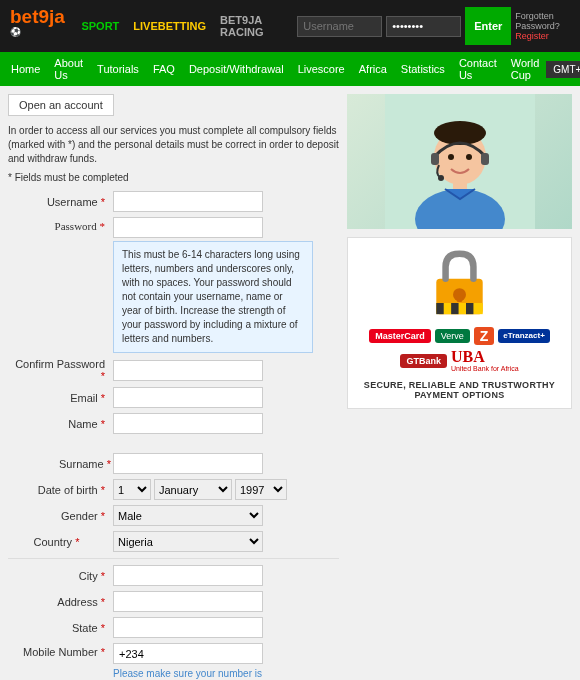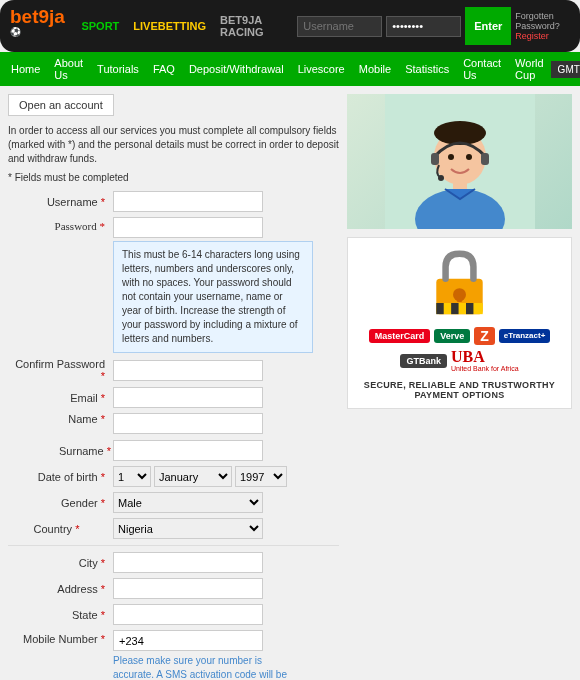--- a/index.html
+++ b/index.html
@@ -1,21 +1,21 @@
 <!DOCTYPE html>
 <html><head>
   <meta charset="utf-8">
   <style>
     * { box-sizing: border-box; margin: 0; padding: 0; }
     body { font-family: Arial, sans-serif; font-size: 12px; background: #f0f0f0; width: 580px; }
   </style>
 </head>
 <body>
 
-<div style="background:#1a1a1a; display:flex; align-items:center; padding:7px 10px; gap:12px;border-radius:14px;">
+<div style="background:#1a1a1a; display:flex; align-items:center; padding:7px 10px; gap:12px;">
   <div style="color:#ff6600; font-weight:bold; font-size:19px; line-height:1;">
     <span style="color:#ff6600;">bet</span><span style="color:#ff6600;">9</span><span style="color:#ff6600;">ja</span><span style="color:#00cc00; font-size:9px; vertical-align:super;">⚽</span>
   </div>
   <div style="display:flex; gap:14px; align-items:center;">
     <a href="#" style="color:#00cc00; text-decoration:none; font-size:11px; font-weight:bold;">SPORT</a>
     <a href="#" style="color:#ffcc00; text-decoration:none; font-size:11px; font-weight:bold;">LIVEBETTING</a>
     <a href="#" style="color:#aaa; text-decoration:none; font-size:11px; font-weight:bold;">BET9JA RACING</a>
   </div>
   <div style="display:flex; align-items:center; gap:4px; margin-left:auto;">
     <input type="text" style="height: 21px; padding: 2px 5px; font-size: 11px; border: 1px solid rgb(85, 85, 85); background: rgb(51, 51, 51); color: rgb(255, 255, 255); width: 85px;" placeholder="Username">
@@ -28,21 +28,21 @@
   </div>
 </div>
 
 <div style="background:#00aa00; display:flex; align-items:center; padding:0 4px;">
   <a href="#" style="color:#fff; text-decoration:none; font-size:11px; padding:5px 7px; display:block;">Home</a>
   <a href="#" style="color:#fff; text-decoration:none; font-size:11px; padding:5px 7px; display:block;">About Us</a>
   <a href="#" style="color:#fff; text-decoration:none; font-size:11px; padding:5px 7px; display:block;">Tutorials</a>
   <a href="#" style="color:#fff; text-decoration:none; font-size:11px; padding:5px 7px; display:block;">FAQ</a>
   <a href="#" style="color:#fff; text-decoration:none; font-size:11px; padding:5px 7px; display:block;">Deposit/Withdrawal</a>
   <a href="#" style="color:#fff; text-decoration:none; font-size:11px; padding:5px 7px; display:block;">Livescore</a>
-  <a href="#" style="color:#fff; text-decoration:none; font-size:11px; padding:5px 7px; display:block;">Mobile</a>
+  <a href="#" style="color:#fff; text-decoration:none; font-size:11px; padding:5px 7px; display:block;">Africa</a>
   <a href="#" style="color:#fff; text-decoration:none; font-size:11px; padding:5px 7px; display:block;">Statistics</a>
   <a href="#" style="color:#fff; text-decoration:none; font-size:11px; padding:5px 7px; display:block;">Contact Us</a>
   <a href="#" style="color:#fff; text-decoration:none; font-size:11px; padding:5px 7px; display:block;">World Cup</a>
   <div style="margin-left:auto; background:#333; color:#fff; font-size:10px; padding:3px 7px;">GMT+01:00</div>
 </div>
 
 <div style="display:flex; padding:8px 8px 0; gap:8px; background:#f0f0f0;">
 
   <div style="flex:1; min-width:0;">
     <button style="background:#fff; border:1px solid #ccc; padding:4px 10px; font-size:11px; cursor:pointer; color:#333; margin-bottom:8px;">Open an account</button>
@@ -71,21 +71,21 @@
       <input type="password" style="width: 150px; height: 21px; padding: 2px 5px; font-size: 11px; border: 1px solid rgb(204, 204, 204);">
     </div>
 
     
     <div style="display:flex; align-items:center; margin-bottom:5px;">
       <label style="width:105px; text-align:right; padding-right:8px; font-size:11px; color:#333; flex-shrink:0;">Email <span style="color:#cc0000;">*</span></label>
       <input type="email" style="width: 150px; height: 21px; padding: 2px 5px; font-size: 11px; border: 1px solid rgb(204, 204, 204);">
     </div>
 
     
-    <div style="display:flex; margin-bottom:6px;">
+    <div style="display:flex; align-items:center; margin-bottom:19px;">
       <label style="width:105px; text-align:right; padding-right:8px; font-size:11px; color:#333; flex-shrink:0;">Name <span style="color:#cc0000;">*</span></label>
       <input type="text" style="width: 150px; height: 21px; padding: 2px 5px; font-size: 11px; border: 1px solid rgb(204, 204, 204);">
     </div>
 
     
     <div style="display:flex; align-items:center; margin-bottom:5px;">
       <label style="width:105px; text-align:right; padding-right:2px; font-size:11px; color:#333; flex-shrink:0;">Surname <span style="color:#cc0000;">*</span></label>
       <input type="text" style="width: 150px; height: 21px; padding: 2px 5px; font-size: 11px; border: 1px solid rgb(204, 204, 204);">
     </div>
 
@@ -214,24 +214,24 @@
 
           <rect x="10" y="61" width="50" height="12" rx="0 0 4 4" fill="#ffcc00"></rect>
           <rect x="10" y="61" width="8" height="12" fill="#333"></rect>
           <rect x="26" y="61" width="8" height="12" fill="#333"></rect>
           <rect x="42" y="61" width="8" height="12" fill="#333"></rect>
         </svg>
       </div>
 
       <div style="display:flex; flex-wrap:wrap; gap:4px; justify-content:center; margin-bottom:8px; align-items:center;">
         <div style="background:#eb001b; border-radius:3px; padding:2px 6px; font-size:9px; font-weight:bold; color:#fff;">MasterCard</div>
-        <div style="background:#007940; border-radius:3px; padding:2px 6px; font-size:9px; font-weight:bold; color:#fff;">Verve</div>
+        <div style="background:#007940; border-radius:3px; padding:2px 6px; font-size:9px; font-weight:normal; color:#fff;">Verve</div>
         <div style="background:#e84c1e; border-radius:3px; padding:2px 6px; font-size:14px; font-weight:bold; color:#fff; line-height:1;">Z</div>
         <div style="background:#003399; border-radius:3px; padding:2px 5px; font-size:8px; font-weight:bold; color:#fff; line-height:1.2;">eTranzact+</div>
-        <div style="background:#404040; border-radius:3px; padding:2px 6px; font-size:9px; font-weight:bold; color:#fff;">GTBank</div>
+        <div style="background:#b91c1c; border-radius:3px; padding:2px 6px; font-size:9px; font-weight:bold; color:#fff;">GTBank</div>
         <div style="display:flex; flex-direction:column; align-items:flex-start;">
           <span style="font-size:16px; font-weight:bold; color:#cc0000; line-height:1;font-family:Liberation Serif, serif;">UBA</span>
           <span style="font-size:7px; color:#cc0000; line-height:1;">United Bank for Africa</span>
         </div>
       </div>
 
       <p style="font-size:9px; font-weight:bold; color:#333; letter-spacing:0.3px;">SECURE, RELIABLE AND TRUSTWORTHY PAYMENT OPTIONS</p>
     </div>
   </div>
 

